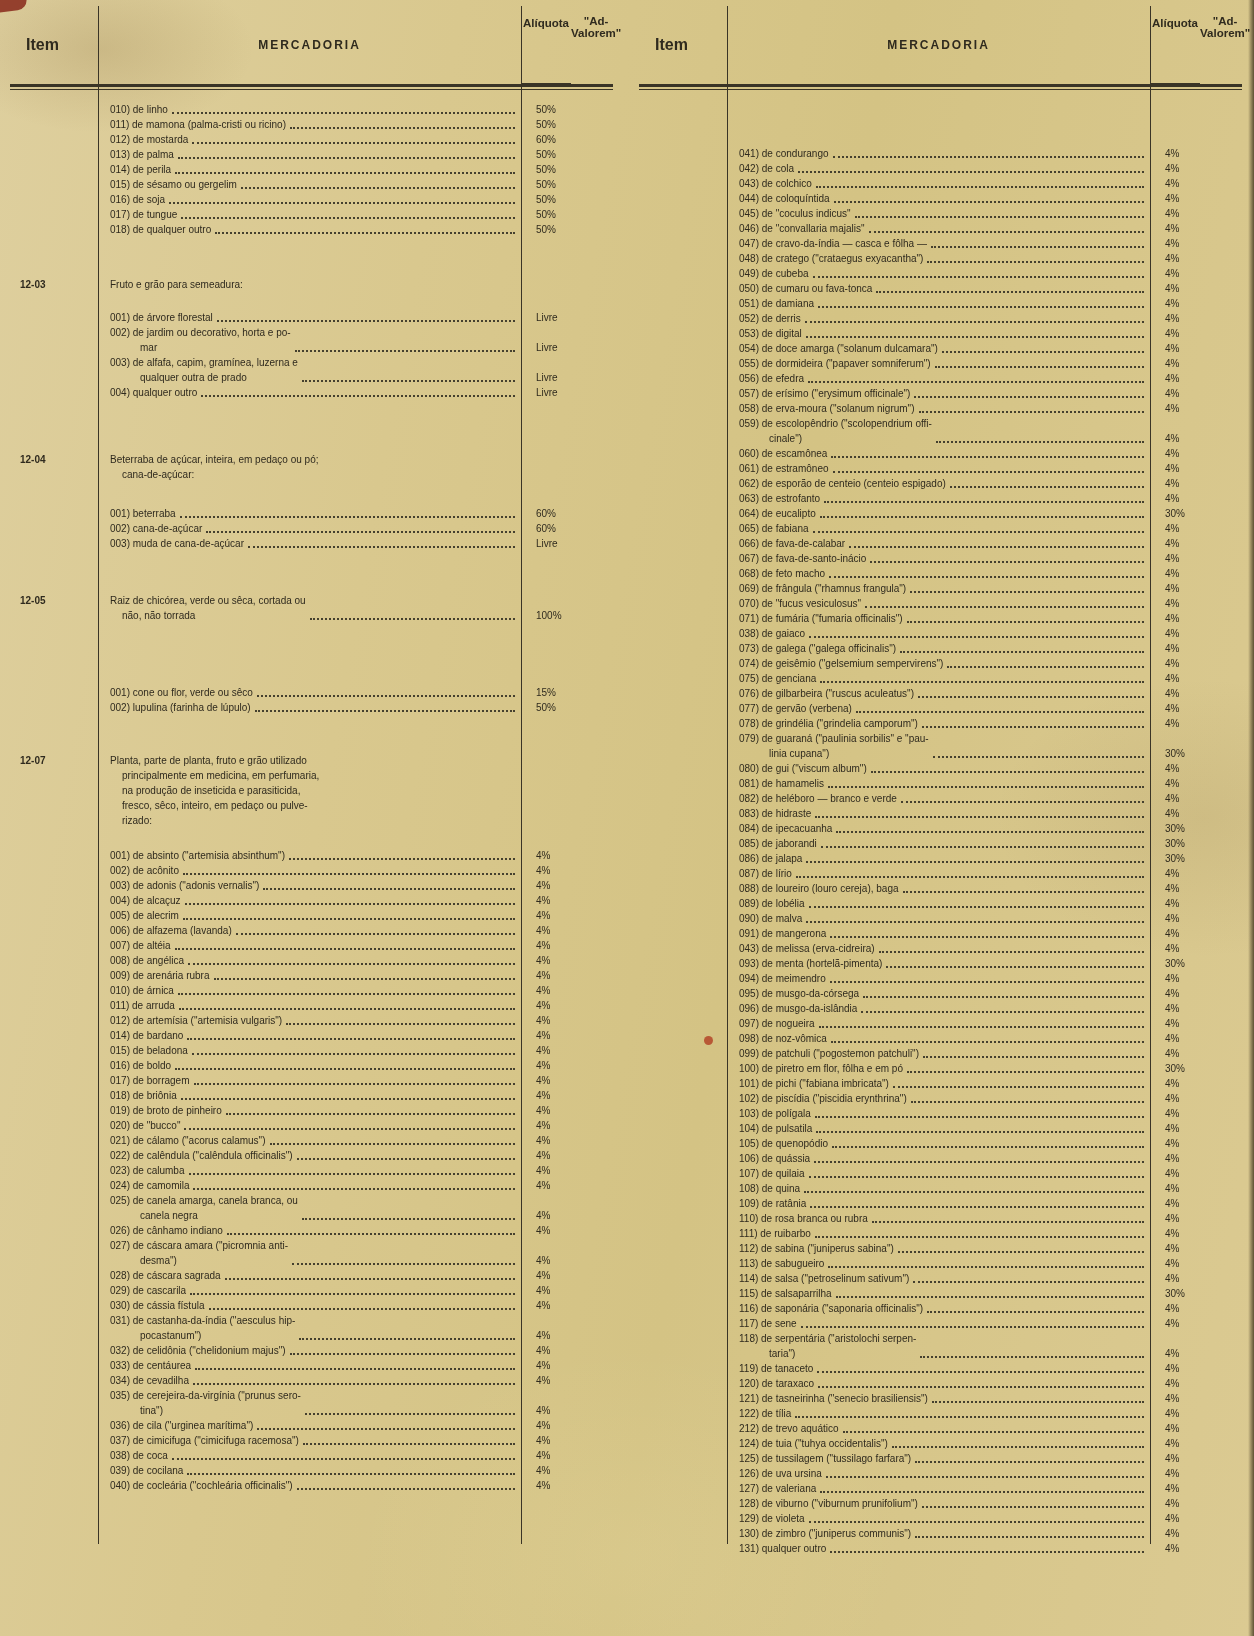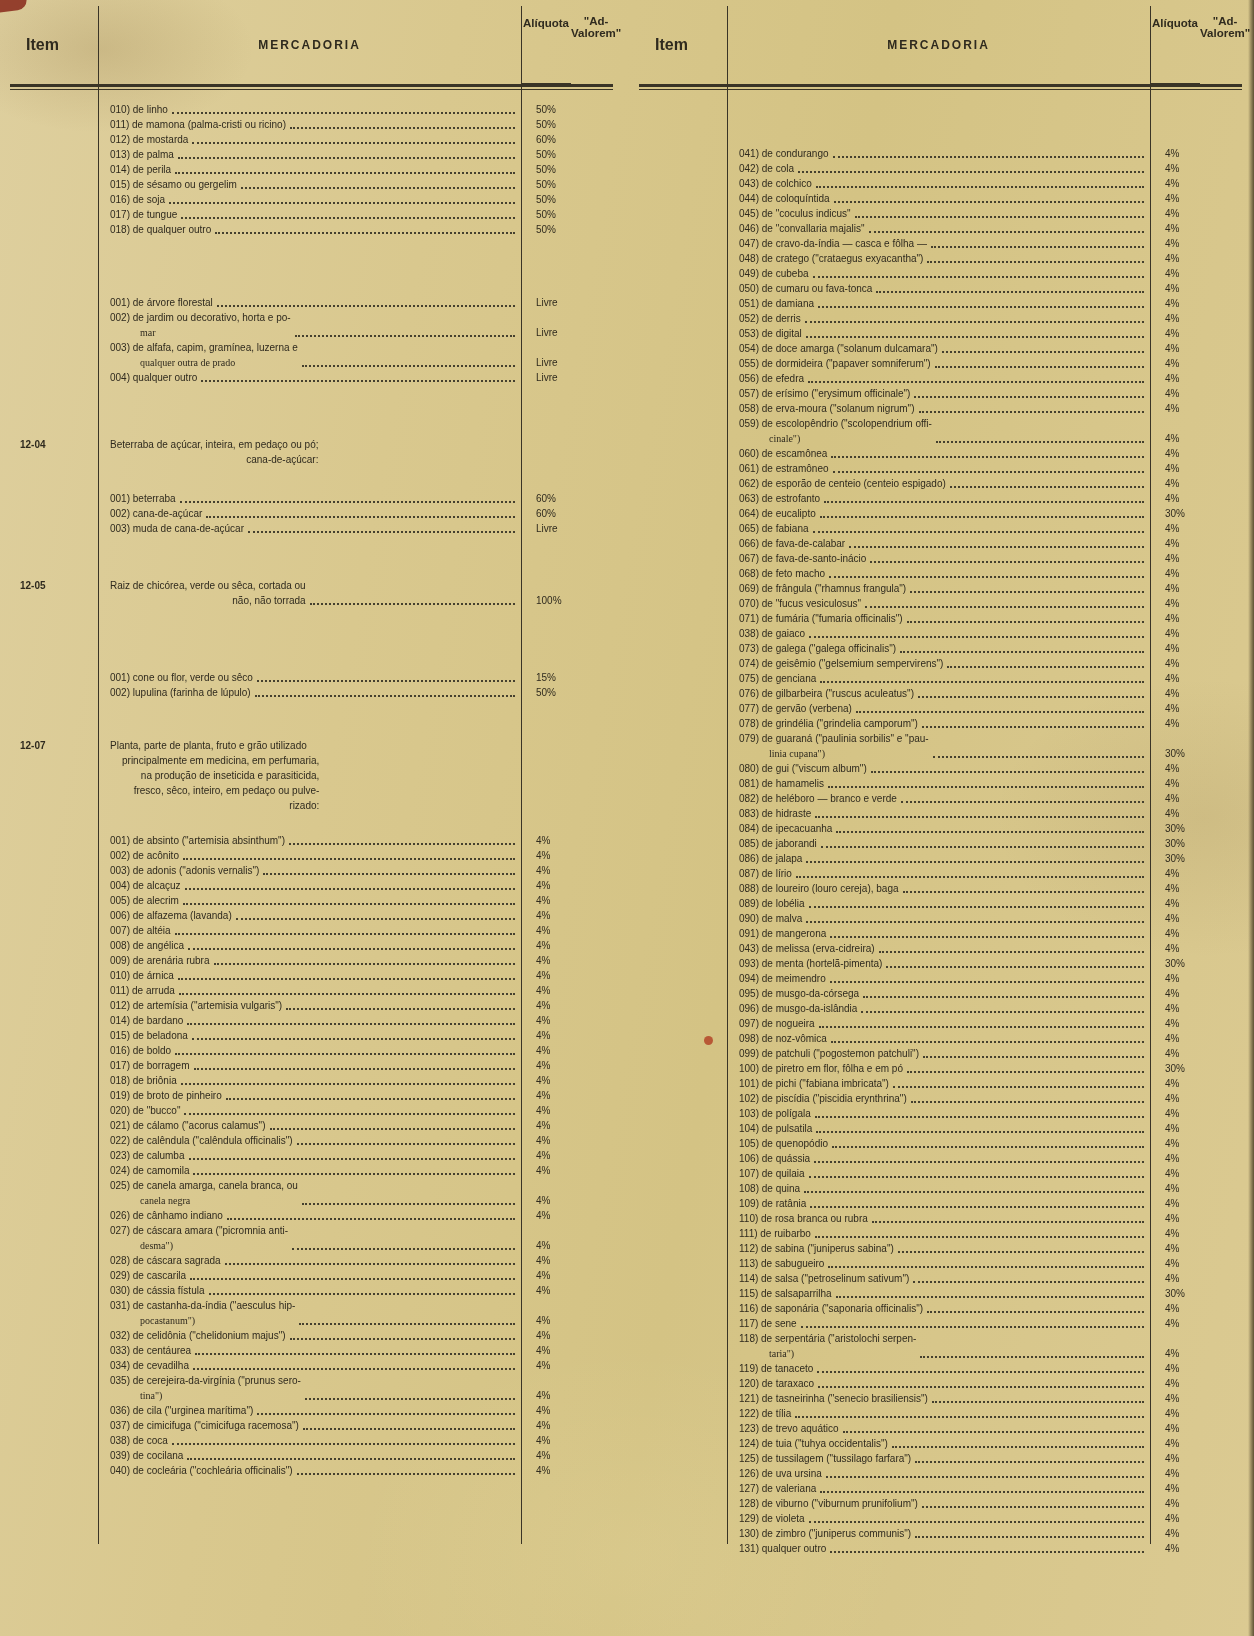--- a/index.html
+++ b/index.html
@@ -40,22 +40,22 @@
   .h-rate{width:92px;flex:none;display:flex;font-size:11.5px;text-align:center;}
   .h-rate-top{padding:11px 2px 8px;border-bottom:1px solid var(--rule);}
   .h-rate-bottom{padding:9px 0;}
   .hrule{height:6px;border-top:3px solid var(--rule);border-bottom:1px solid var(--rule);}
 
   .tbody{padding-top:12px;font-size:10px;line-height:15px;}
   .row{display:flex;align-items:stretch;}
   .c-item{width:88px;flex:none;padding-left:10px;font-weight:bold;}
   .c-desc{flex:0 1 auto;padding-left:12px;max-width:calc(100% - 190px);}
   .ln{white-space:nowrap;}
-  .entry .cont{padding-left:30px;font-family:Liberation Serif, serif;}
-  .head  .cont{padding-left:12px;text-align:right;}
+  .entry .cont{padding-left:30px;}
+  .head  .cont{padding-left:12px;}
   .dots{flex:1 1 10px;min-width:6px;border-bottom:2px dotted var(--dots);margin:0 6px 3px 4px;}
   .dots.off{border-bottom:none;}
   .c-rate{width:92px;flex:none;align-self:flex-end;padding-left:15px;}
 </style>
 </head>
 <body>
 
 <div class="smudge"></div>
 <div class="red-dot"></div>
 <div class="edge-shadow"></div>
@@ -141,20 +141,28 @@
         </div>
         <div class="row entry">
           <div class="c-item"></div>
           <div class="c-desc">
             <div class="ln">018) de qualquer outro</div>
           </div>
           <div class="dots"></div>
           <div class="c-rate">50%</div>
         </div>
         <div class="gap" style="height: 40px;"></div>
+        <div class="row head">
+          <div class="c-item">12-03</div>
+          <div class="c-desc">
+            <div class="ln">Fruto e grão para semeadura:</div>
+          </div>
+          <div class="dots off"></div>
+          <div class="c-rate"></div>
+        </div>
         <div class="gap" style="height: 18px;"></div>
         <div class="row entry">
           <div class="c-item"></div>
           <div class="c-desc">
             <div class="ln">001) de árvore florestal</div>
           </div>
           <div class="dots"></div>
           <div class="c-rate">Livre</div>
         </div>
         <div class="row entry">
@@ -1248,21 +1256,21 @@
           <div class="c-item"></div>
           <div class="c-desc">
             <div class="ln">122) de tília</div>
           </div>
           <div class="dots"></div>
           <div class="c-rate">4%</div>
         </div>
         <div class="row entry">
           <div class="c-item"></div>
           <div class="c-desc">
-            <div class="ln">123) de trevo aquático</div>
+            <div class="ln">212) de trevo aquático</div>
           </div>
           <div class="dots"></div>
           <div class="c-rate">4%</div>
         </div>
         <div class="row entry">
           <div class="c-item"></div>
           <div class="c-desc">
             <div class="ln">124) de tuia ("tuhya occidentalis")</div>
           </div>
           <div class="dots"></div>

